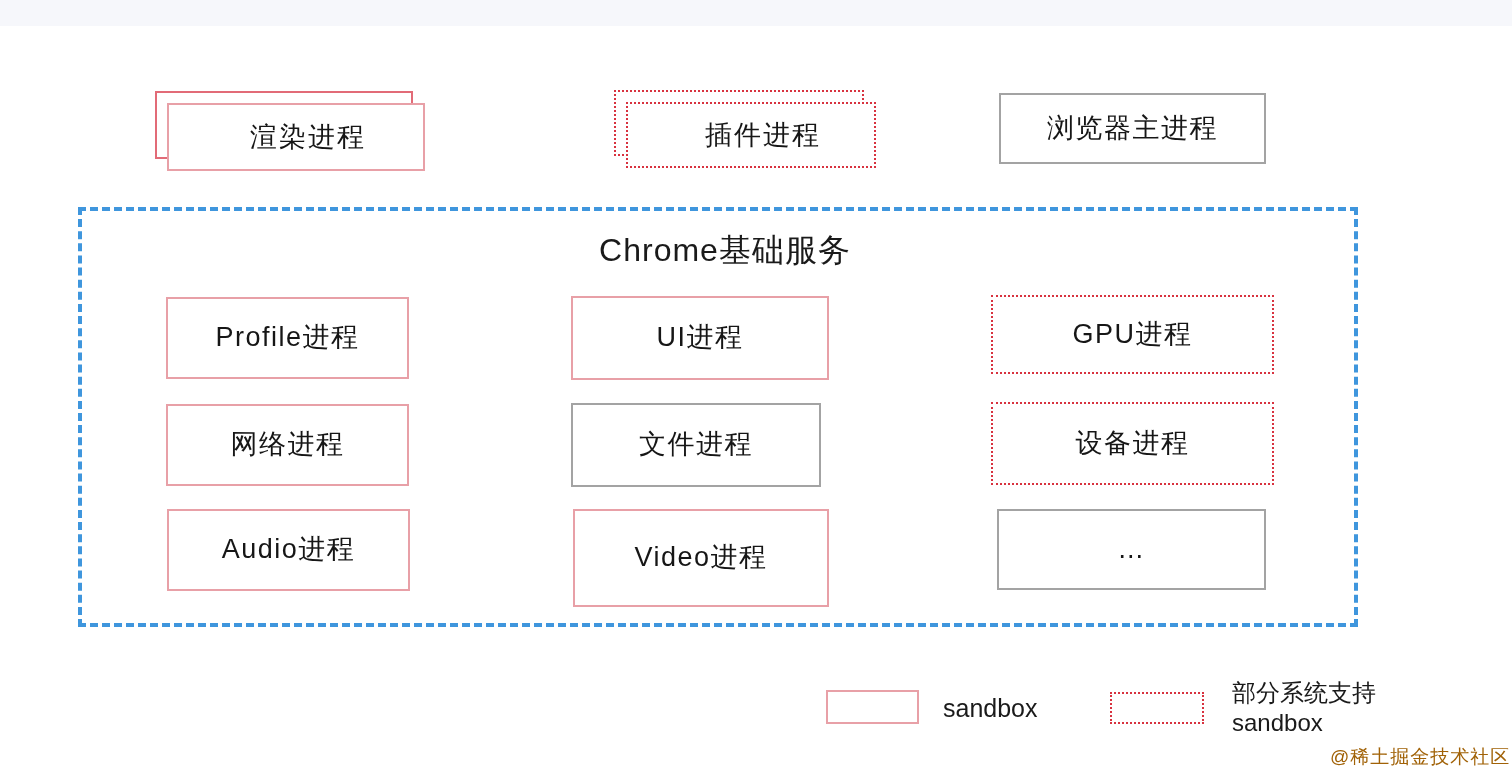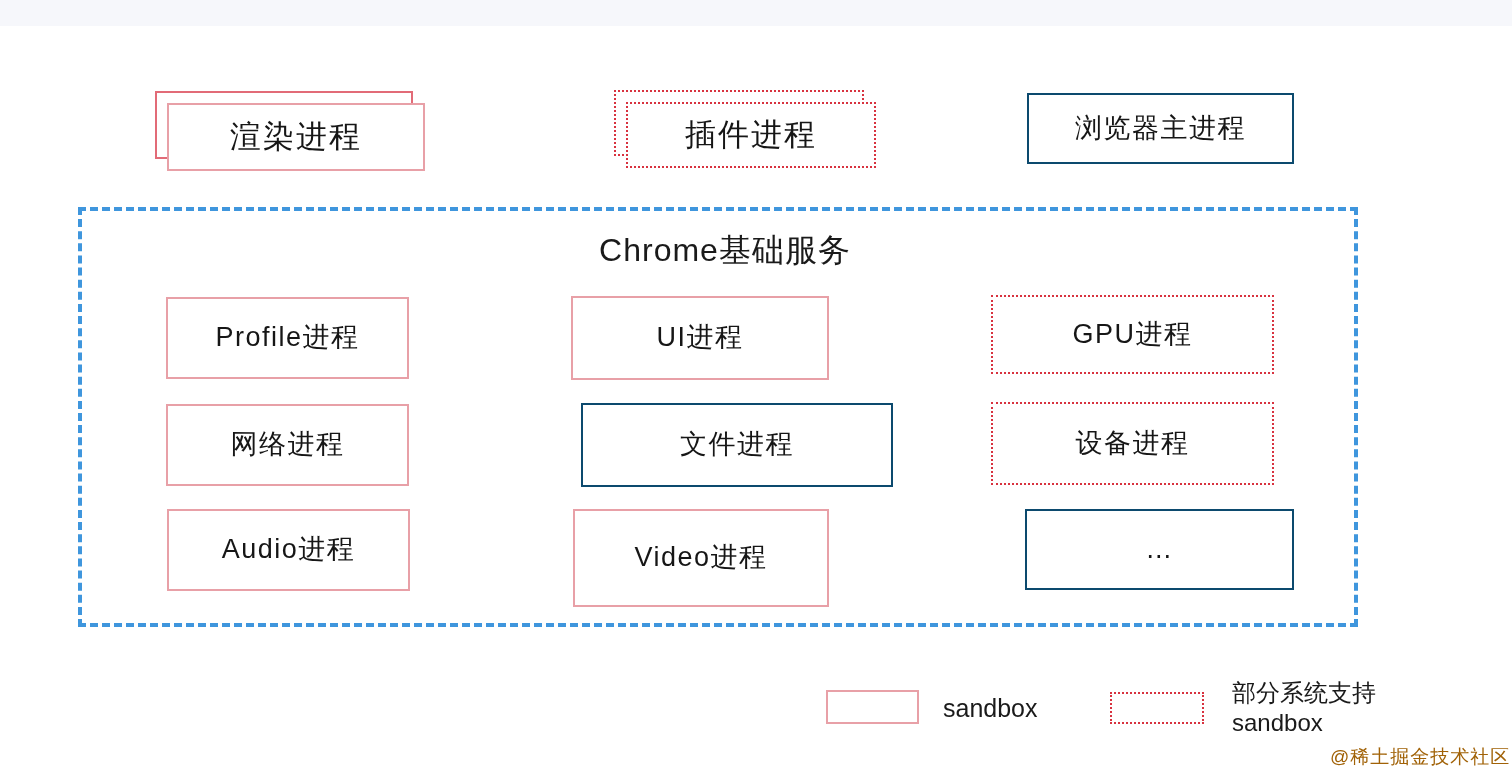--- a/index.html
+++ b/index.html
@@ -44,41 +44,42 @@
     font-size: 27px;
     letter-spacing: 1.5px;
     line-height: 1.1;
     color: #161616;
     white-space: nowrap;
   }
 
   .border-solid-red  { border: 2px solid #e8a0a7; }
   .border-solid-red2 { border: 2px solid #e26b77; }
   .border-dotted-red { border: 2px dotted #d8323f; }
-  .border-solid-gray { border: 2px solid #0c4a6e; margin-left: 28px; }
+  .border-solid-gray { border: 2px solid #a3a3a3; }
 
   
   .stack-wrap { position: absolute; }
   .stack-wrap .layer {
     position: absolute;
     box-sizing: border-box;
     background: #ffffff;
   }
   .stack-wrap .layer.back  { left: 0; top: 0; }
   .stack-wrap .layer.front { left: 12px; top: 12px; }
   .stack-wrap .plabel {
     position: absolute;
     left: 12px; top: 12px;
     display: flex;
     align-items: center;
     justify-content: center;
-    font-size: 31px;
+    font-size: 27px;
     letter-spacing: 2px;
     color: #161616;
     white-space: nowrap;
+    padding-left: 12px;
   }
 
   
   .service-container {
     position: absolute;
     box-sizing: border-box;
     border: 4px dashed #3f96dd;
     background: transparent;
   }
   .service-title {
@@ -161,21 +162,21 @@
   </div>
 
   <div class="pbox border-solid-red" style="left:166px; top:404px; width:243px; height:82px;">
     <span class="plabel">网络进程</span>
   </div>
 
   <div class="pbox border-dotted-red" style="left:991px; top:295px; width:283px; height:79px;">
     <span class="plabel">GPU进程</span>
   </div>
 
-  <div class="pbox border-solid-gray" style="left:553px; top:403px; width:312px; height:84px;">
+  <div class="pbox border-solid-gray" style="left:571px; top:403px; width:250px; height:84px;">
     <span class="plabel">文件进程</span>
   </div>
 
   <div class="pbox border-dotted-red" style="left:991px; top:402px; width:283px; height:83px;">
     <span class="plabel">设备进程</span>
   </div>
 
   <div class="pbox border-solid-red" style="left:167px; top:509px; width:243px; height:82px;">
     <span class="plabel">Audio进程</span>
   </div>

